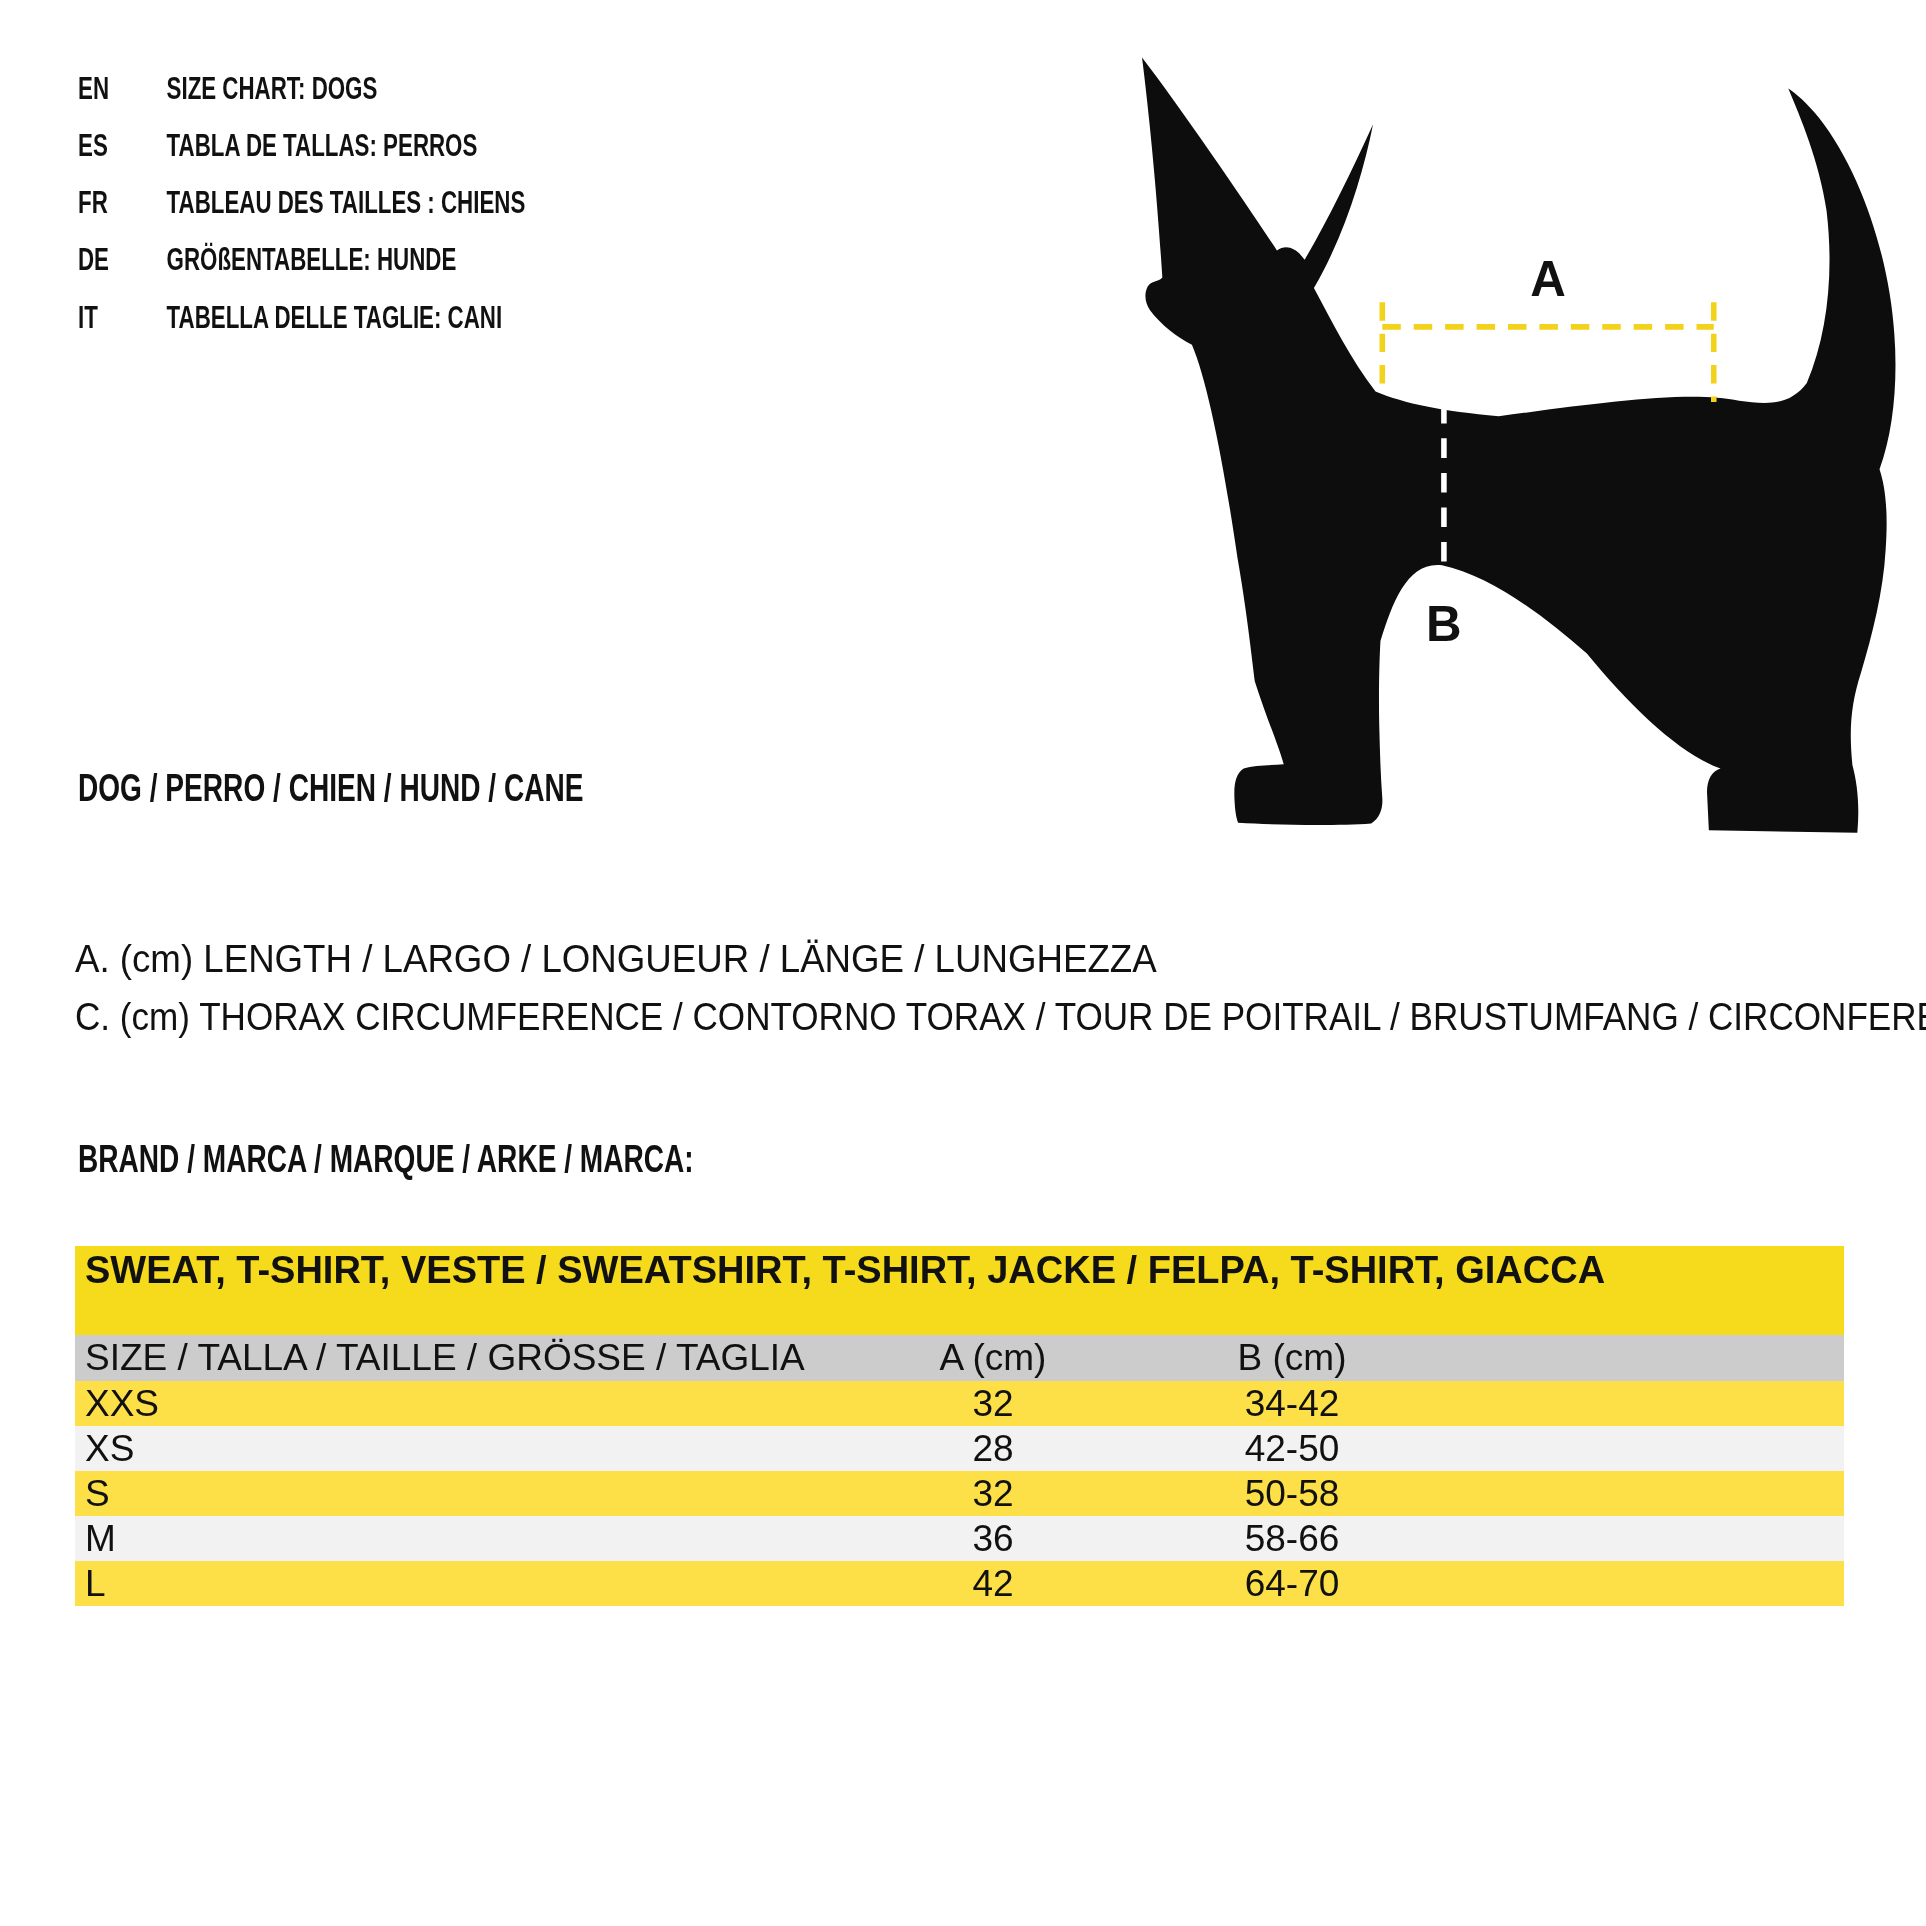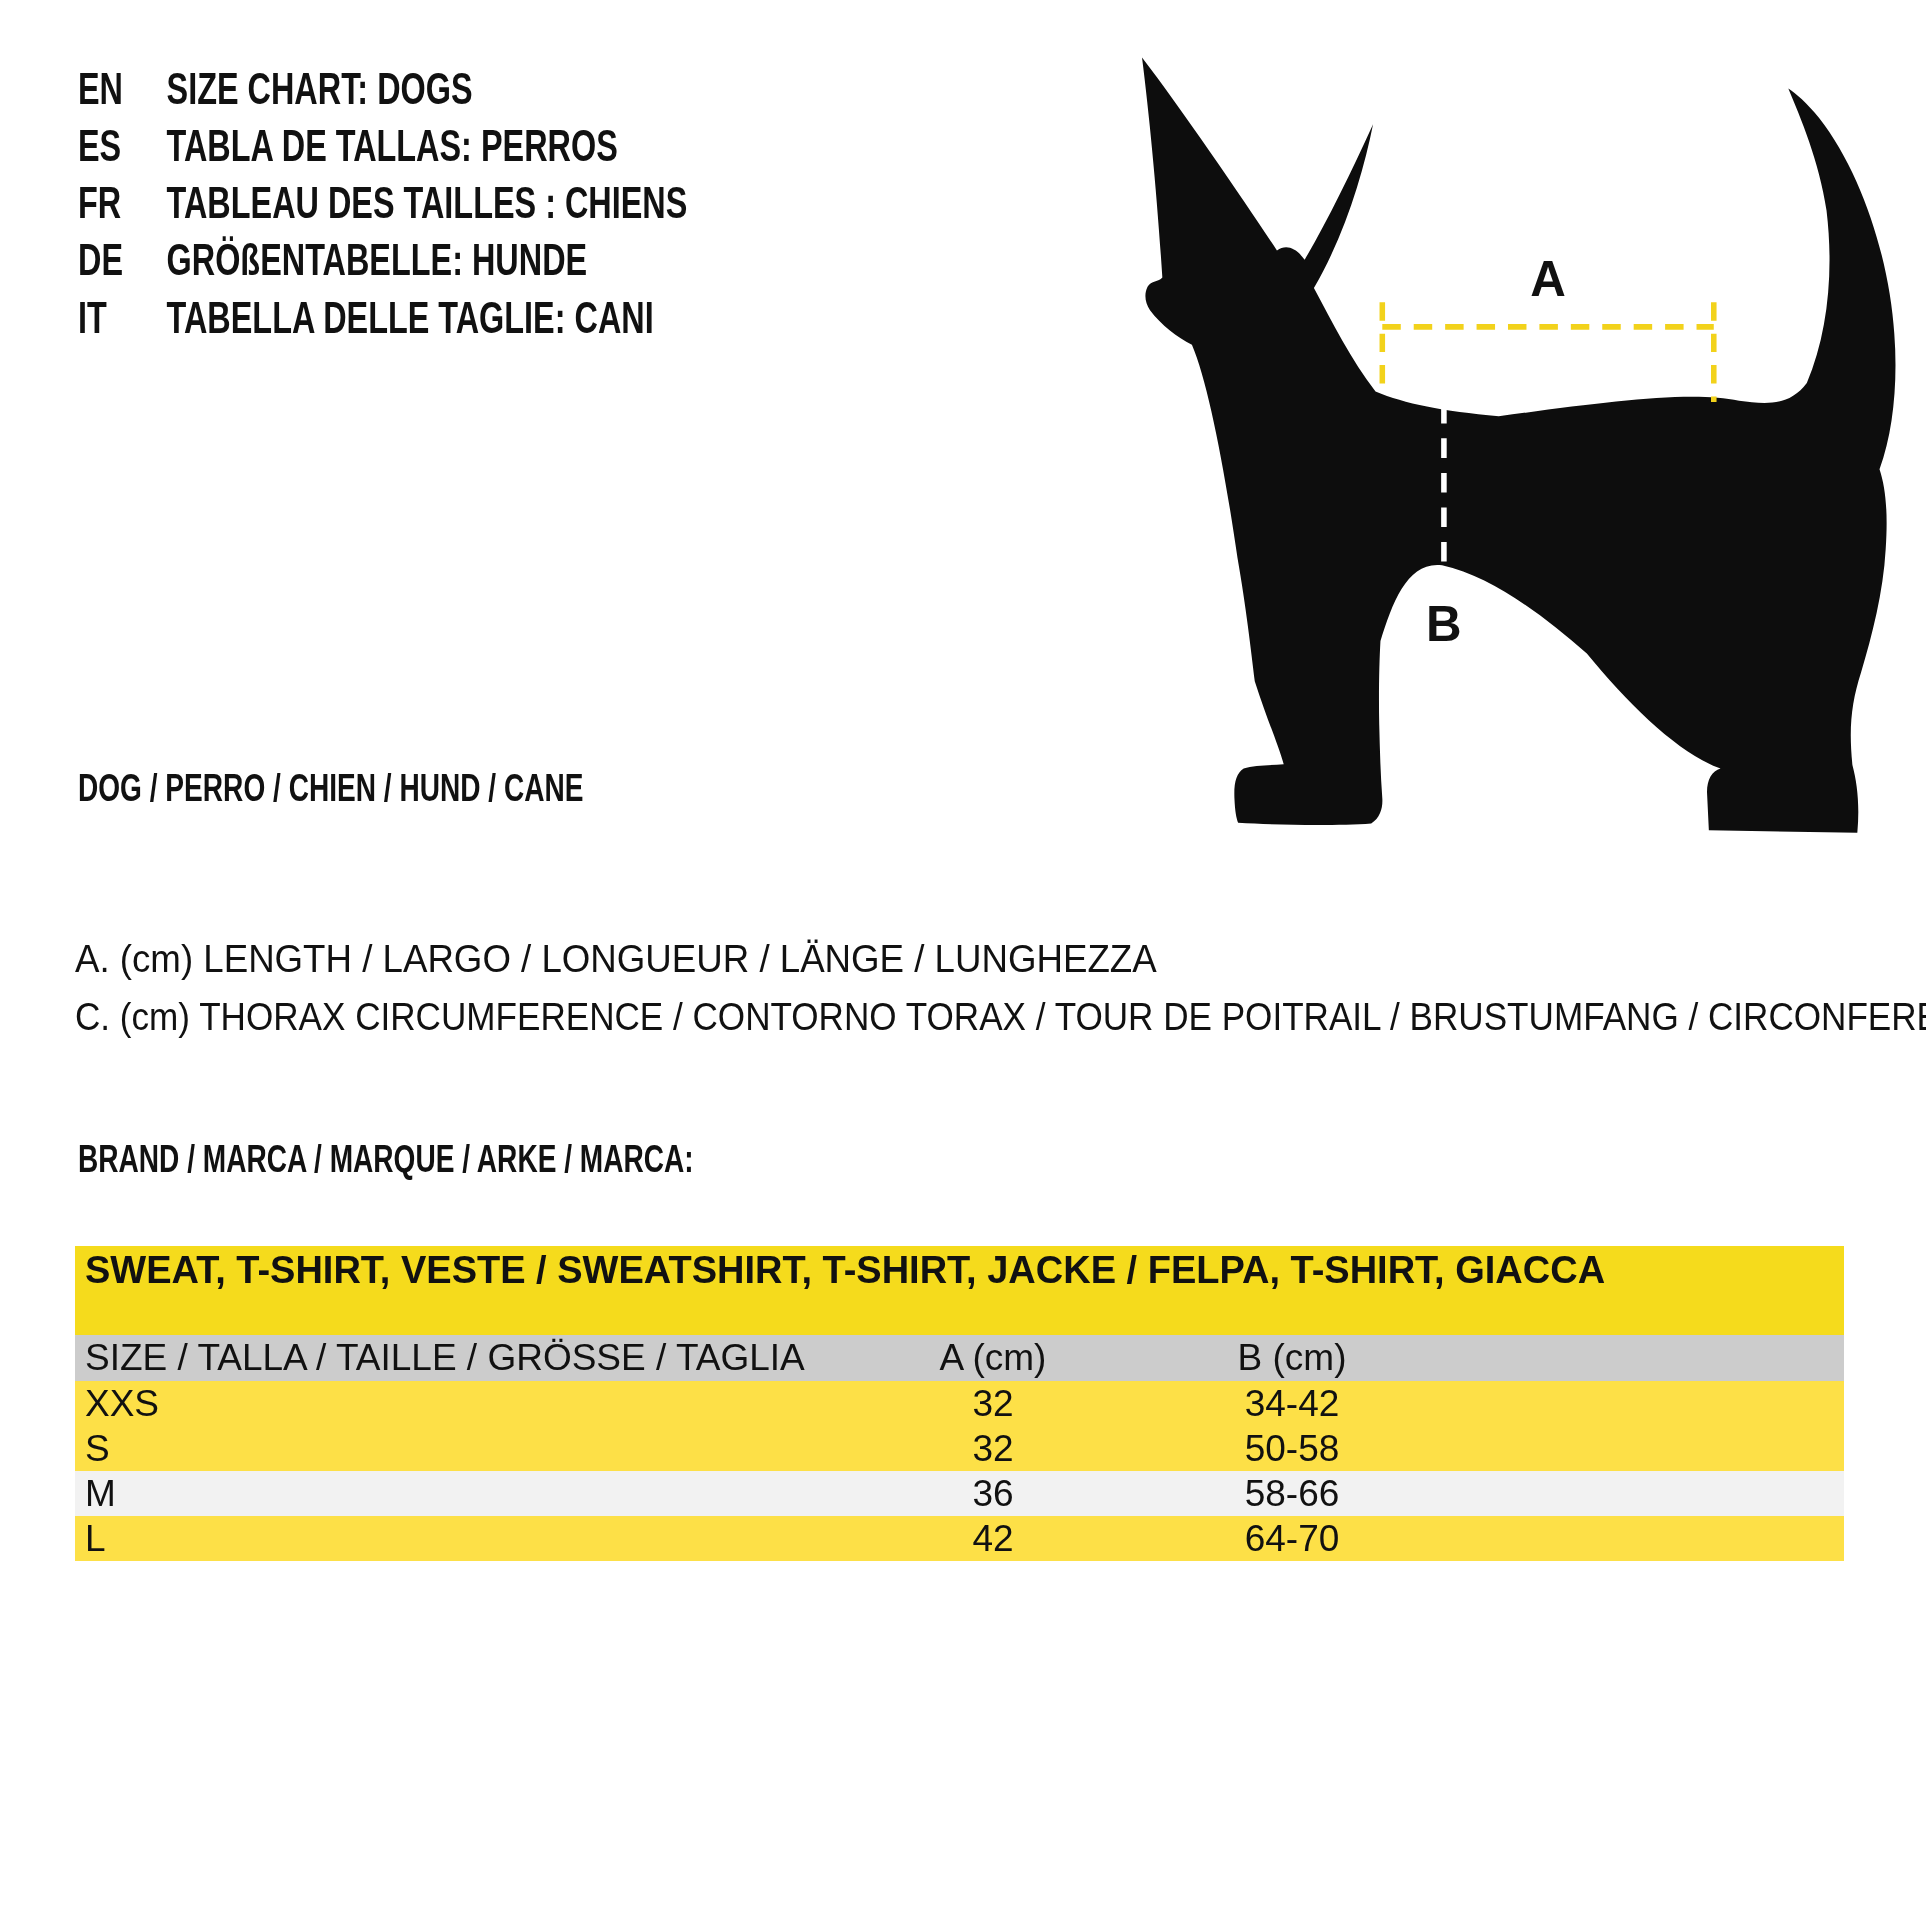--- a/index.html
+++ b/index.html
@@ -2,21 +2,21 @@
 <html style="font-size:10px"><head>
 <meta charset="utf-8">
 <style>
   html,body{margin:0;padding:0;background:#ffffff;}
   .canvas{
     position:relative;width:1926px;height:1926px;background:#ffffff;overflow:hidden;
     font-family:"Liberation Sans", sans-serif;color:#111111;
   }
   
   .cond{display:inline-block;white-space:nowrap;font-weight:bold;transform-origin:0 0;transform:scaleX(0.72);}
-  .lang-row{position:absolute;left:78px;font-size:45px;line-height:43px;}
+  .lang-row{position:absolute;left:78px;font-size:31px;line-height:43px;}
   .lang-code{display:inline-block;width:123px;}
   .caption{position:absolute;left:78px;font-size:39px;line-height:39px;}
   .meas{position:absolute;left:75px;font-size:39px;line-height:39px;font-weight:normal;white-space:nowrap;transform-origin:0 0;display:inline-block;}
   .meas-a{transform:scaleX(0.94);}
   .meas-c{transform:scaleX(0.90);}
   
   .size-table{position:absolute;left:75px;top:1246px;width:1769px;}
   .banner{background:#F5DB1C;height:89px;padding:3.7px 0 0 10px;box-sizing:border-box;}
   .banner-line{font-size:38px;line-height:41px;font-weight:bold;white-space:nowrap;}
   .thead{position:relative;height:46px;background:#CCCCCC;font-size:37px;}
@@ -129,20 +129,25 @@
     <div class="thead">
       <span class="c-size">SIZE / TALLA / TAILLE / GRÖSSE / TAGLIA</span>
       <span class="c-a">A (cm)</span>
       <span class="c-b">B (cm)</span>
     </div>
     <div class="trow">
       <span class="c-size">XXS</span>
       <span class="c-a">32</span>
       <span class="c-b">34-42</span>
     </div>
+    <div class="trow alt">
+      <span class="c-size">XS</span>
+      <span class="c-a">28</span>
+      <span class="c-b">42-50</span>
+    </div>
     <div class="trow">
       <span class="c-size">S</span>
       <span class="c-a">32</span>
       <span class="c-b">50-58</span>
     </div>
     <div class="trow alt">
       <span class="c-size">M</span>
       <span class="c-a">36</span>
       <span class="c-b">58-66</span>
     </div>

